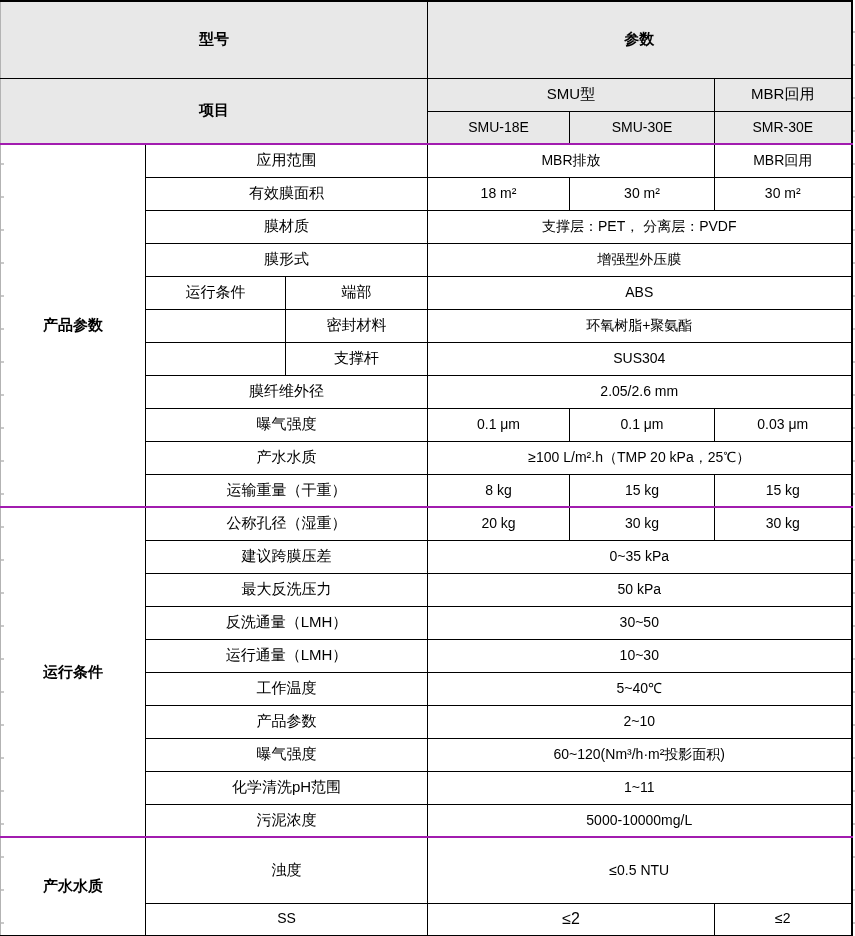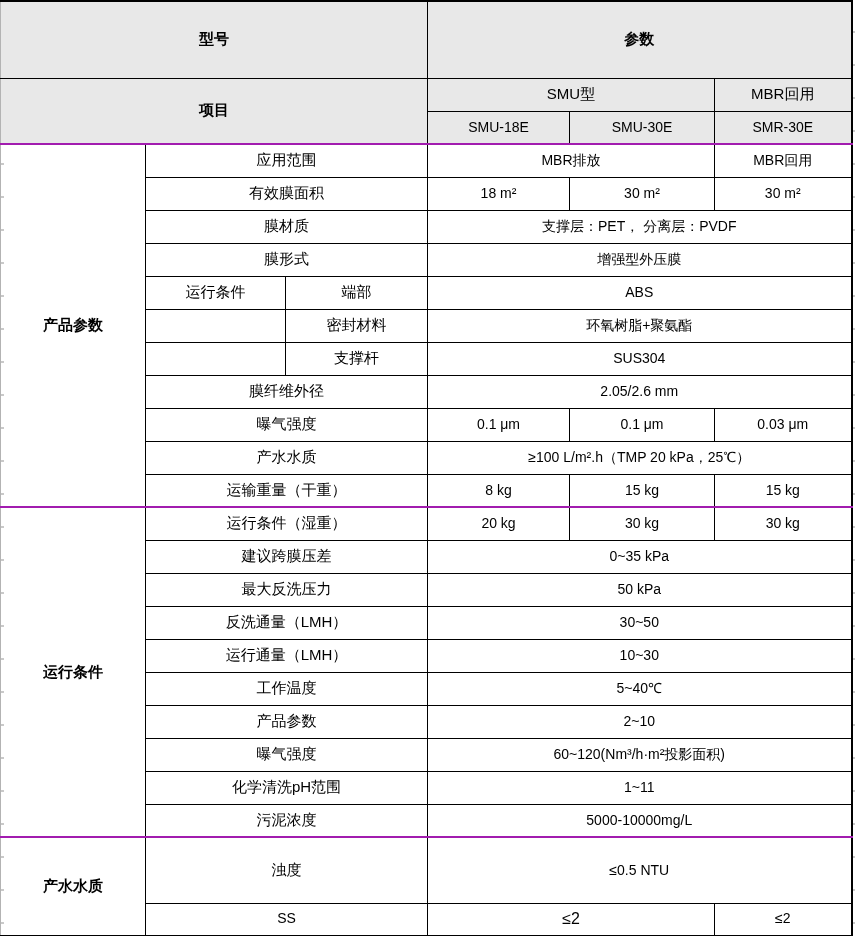--- a/index.html
+++ b/index.html
@@ -122,21 +122,21 @@
   </tr>
   <tr>
     <td colspan="2">运输重量（干重）</td>
     <td class="val">8 kg</td>
     <td class="val">15 kg</td>
     <td class="val">15 kg</td>
   </tr>
 
   <tr class="bt2">
     <td rowspan="10" class="b">运行条件</td>
-    <td colspan="2">运行条件（湿重）</td>
+    <td colspan="2">公称孔径（湿重）</td>
     <td class="val">20 kg</td>
     <td class="val">30 kg</td>
     <td class="val">30 kg</td>
   </tr>
   <tr>
     <td colspan="2">建议跨膜压差</td>
     <td colspan="3" class="val">0~35 kPa</td>
   </tr>
   <tr>
     <td colspan="2">最大反洗压力</td>

